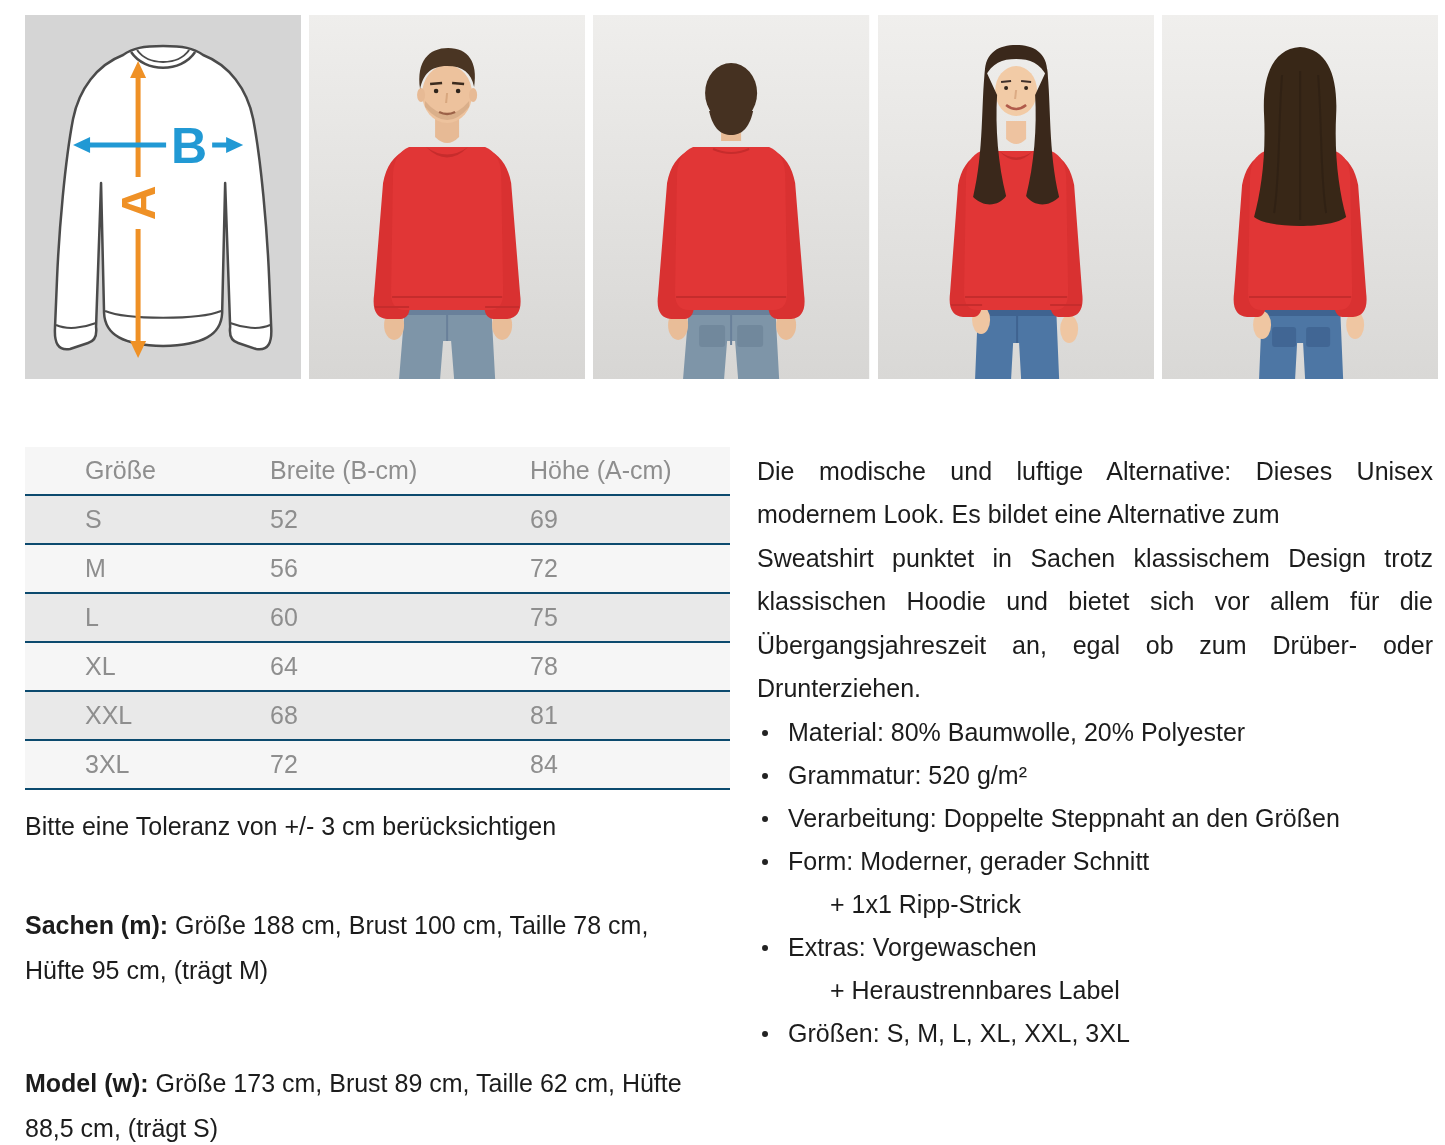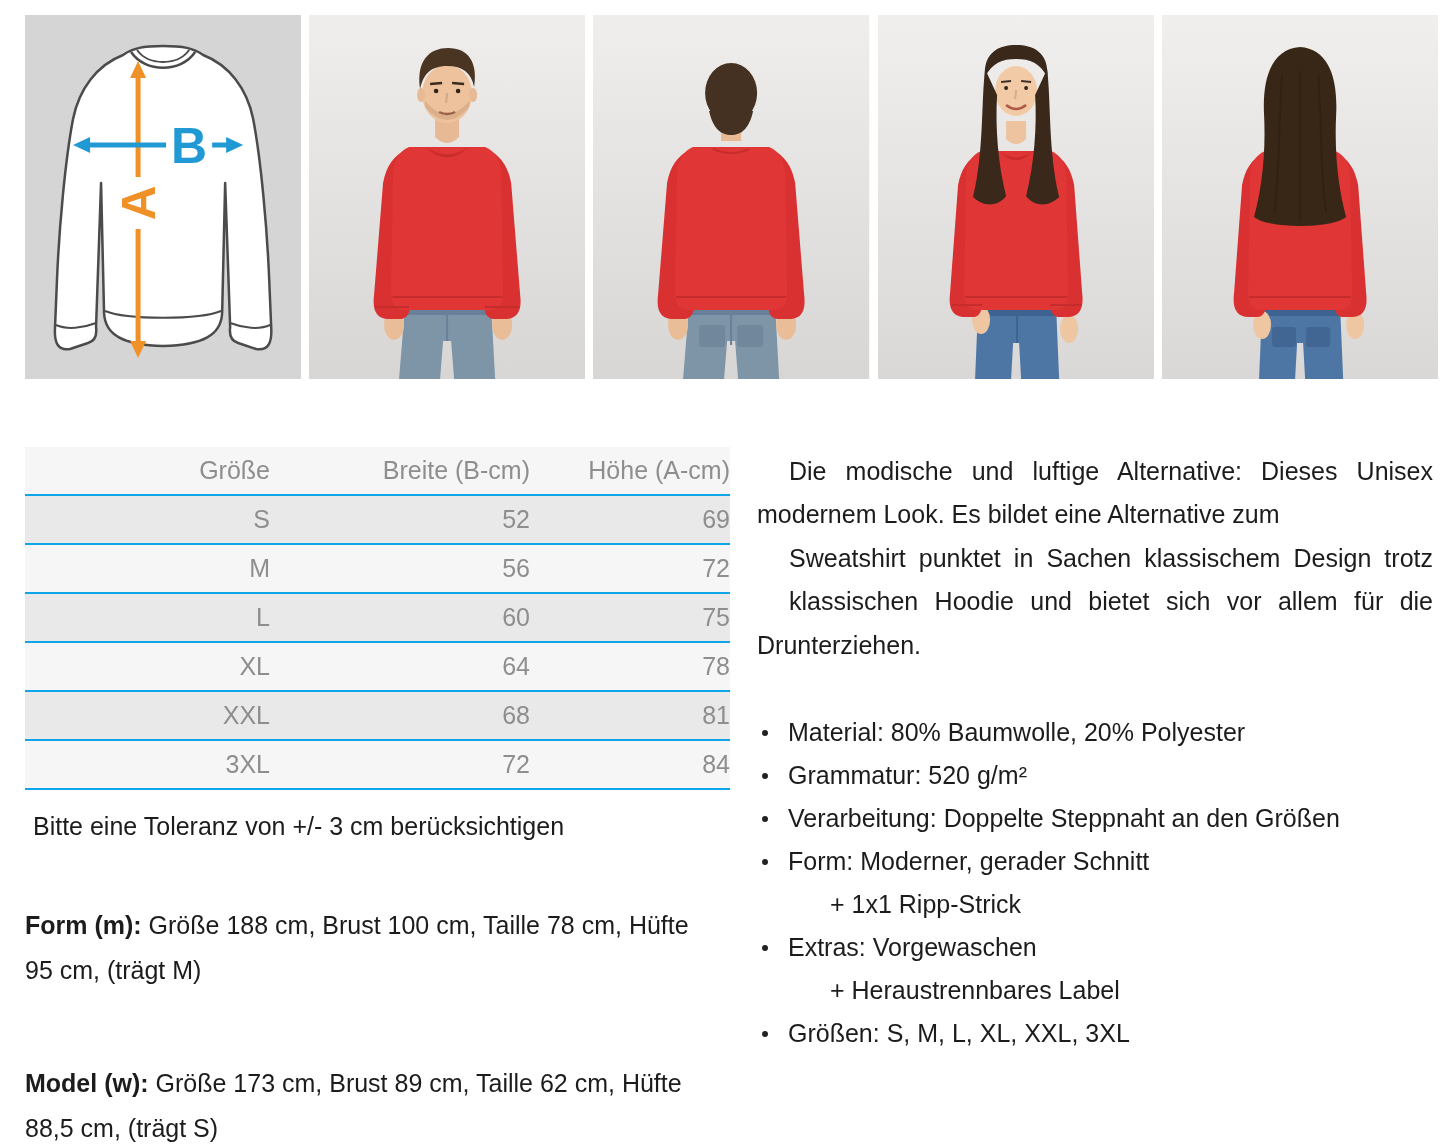--- a/index.html
+++ b/index.html
@@ -8,37 +8,37 @@
   .stage{position:relative;width:1445px;height:1145px;}
 
   
   .gallery{position:absolute;left:25px;top:15px;width:1413px;height:364px;display:flex;gap:8px;}
   .g-box{flex:1;height:364px;overflow:hidden;}
   .g-box svg{display:block;width:100%;height:100%;}
 
   
   .size-table{position:absolute;left:25px;top:447px;width:705px;border-collapse:separate;border-spacing:0;
               table-layout:fixed;font-size:25px;color:#8e8e8e;}
-  .size-table th,.size-table td{height:47px;font-weight:400;text-align:right;padding:0;border-bottom:2px solid #0ea5e9;}
+  .size-table th,.size-table td{height:47px;font-weight:400;text-align:left;padding:0;border-bottom:2px solid #0c4a6e;}
   .size-table col.c1{width:245px}.size-table col.c2{width:260px}.size-table col.c3{width:200px}
   .size-table th{background:#f6f6f6;}
   .size-table tbody tr:nth-child(odd) td{background:#e9e9e9;}
   .size-table tbody tr:nth-child(even) td{background:#f6f6f6;}
   .size-table th:first-child,.size-table td:first-child{padding-left:60px;}
 
   
-  .tolerance{position:absolute;left:33px;top:812px;font-size:25px;}
+  .tolerance{position:absolute;left:25px;top:812px;font-size:25px;}
   .model-block{position:absolute;left:25px;width:672px;font-size:25px;line-height:45px;}
   .model-m{top:903px}.model-w{top:1061px}
   .model-label{font-weight:700;}
 
   
   .description{position:absolute;left:757px;top:450px;width:676px;font-size:25px;}
   .desc-line{height:43.4px;line-height:43.4px;text-align:justify;text-align-last:left;}
-  .desc-line.j{text-align-last:justify;margin-left:32px;}
+  .desc-line.j{text-align-last:justify;}
 
   .features{position:absolute;left:755px;top:711px;width:682px;margin:0;padding:0;list-style:none;
             font-size:25px;line-height:43px;}
   .feat{position:relative;padding-left:33px;}
   .feat::before{content:"";position:absolute;left:7px;top:19px;width:6px;height:6px;border-radius:50%;background:#222;}
   .feat-cont{margin-left:42px;}
 </style>
 </head>
 <body>
 
@@ -240,32 +240,33 @@
           <td>3XL</td>
           <td>72</td>
           <td>84</td>
         </tr>
       </tbody>
   </table>
 
   <div class="tolerance">Bitte eine Toleranz von +/- 3 cm berücksichtigen</div>
 
   <div class="model-block model-m">
-    <span class="model-label">Form (m):</span><span> Größe 188 cm, Brust 100 cm, Taille 78 cm, Hüfte 95 cm, (trägt M)</span>
+    <span class="model-label">Sachen (m):</span><span> Größe 188 cm, Brust 100 cm, Taille 78 cm, Hüfte 95 cm, (trägt M)</span>
   </div>
 
   <div class="model-block model-w">
     <span class="model-label">Model (w):</span><span> Größe 173 cm, Brust 89 cm, Taille 62 cm, Hüfte 88,5 cm, (trägt S)</span>
   </div>
 
   <div class="description">
       <div class="desc-line j">Die modische und luftige Alternative: Dieses Unisex</div>
       <div class="desc-line">modernem Look. Es bildet eine Alternative zum</div>
       <div class="desc-line j">Sweatshirt punktet in Sachen klassischem Design trotz</div>
       <div class="desc-line j">klassischen Hoodie und bietet sich vor allem für die</div>
+      <div class="desc-line j">Übergangsjahreszeit an, egal ob zum Drüber- oder</div>
       <div class="desc-line">Drunterziehen.</div>
     </div>
 
   <ul class="features">
       <li class="feat">
         <div class="feat-main">Material: 80% Baumwolle, 20% Polyester</div>
       </li>
       <li class="feat">
         <div class="feat-main">Grammatur: 520 g/m²</div>
       </li>

